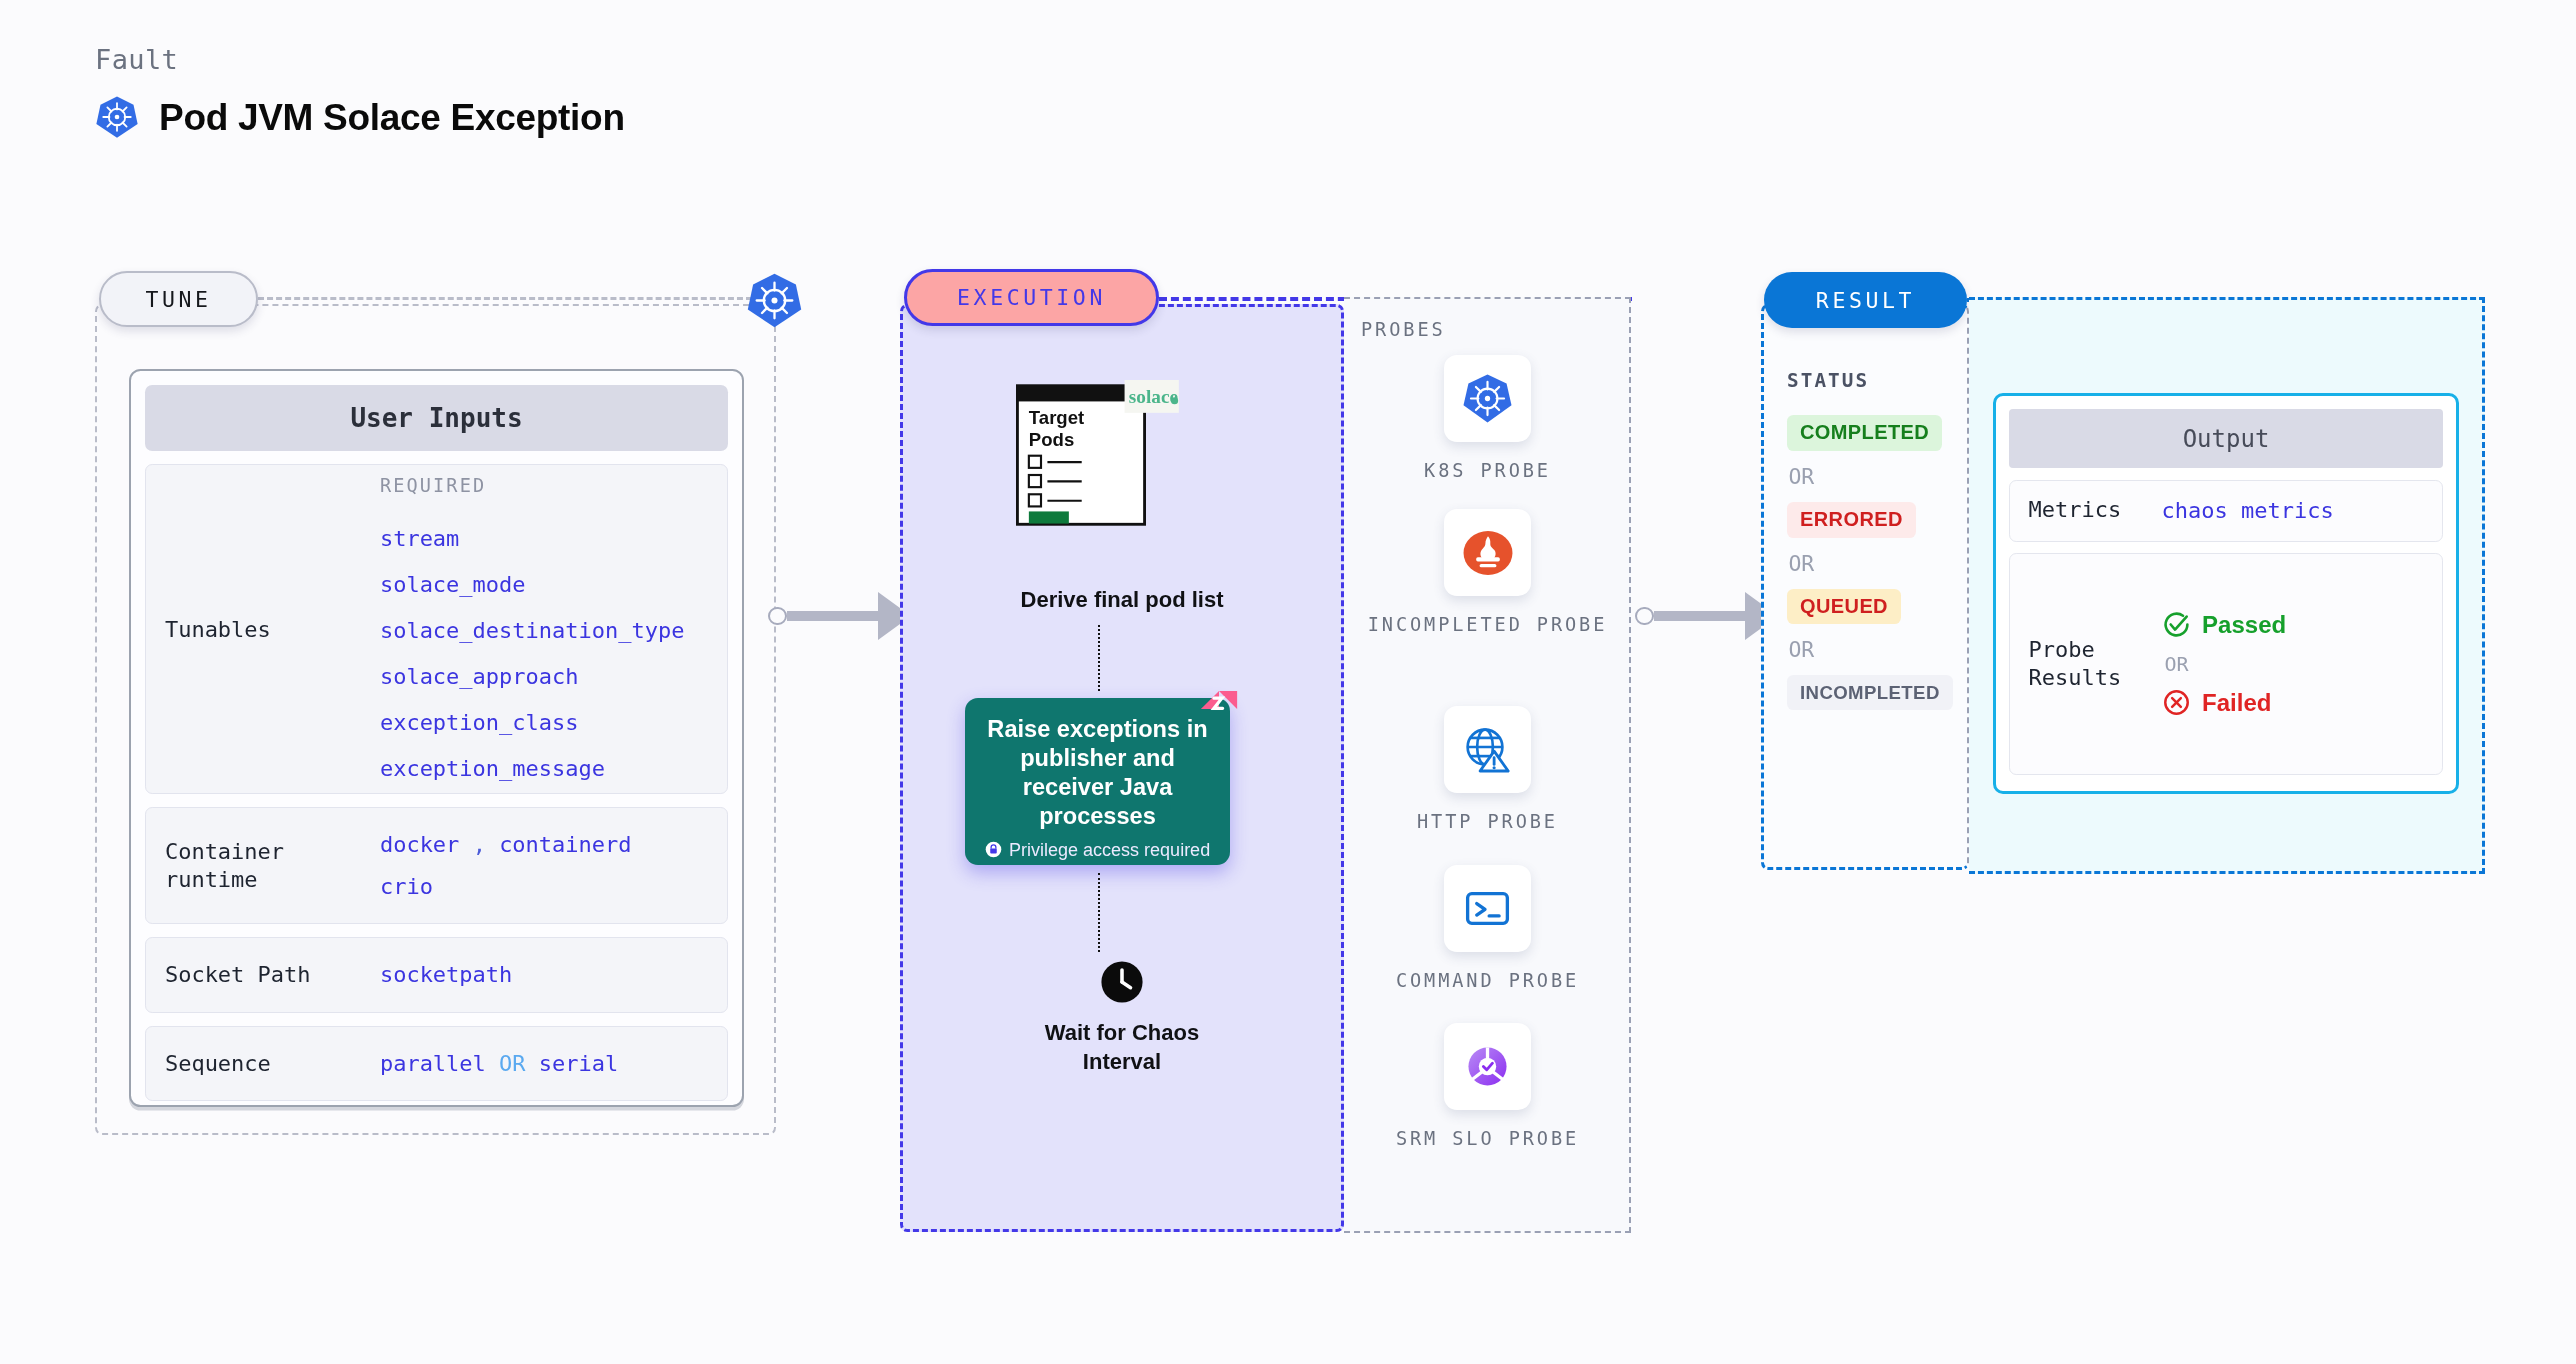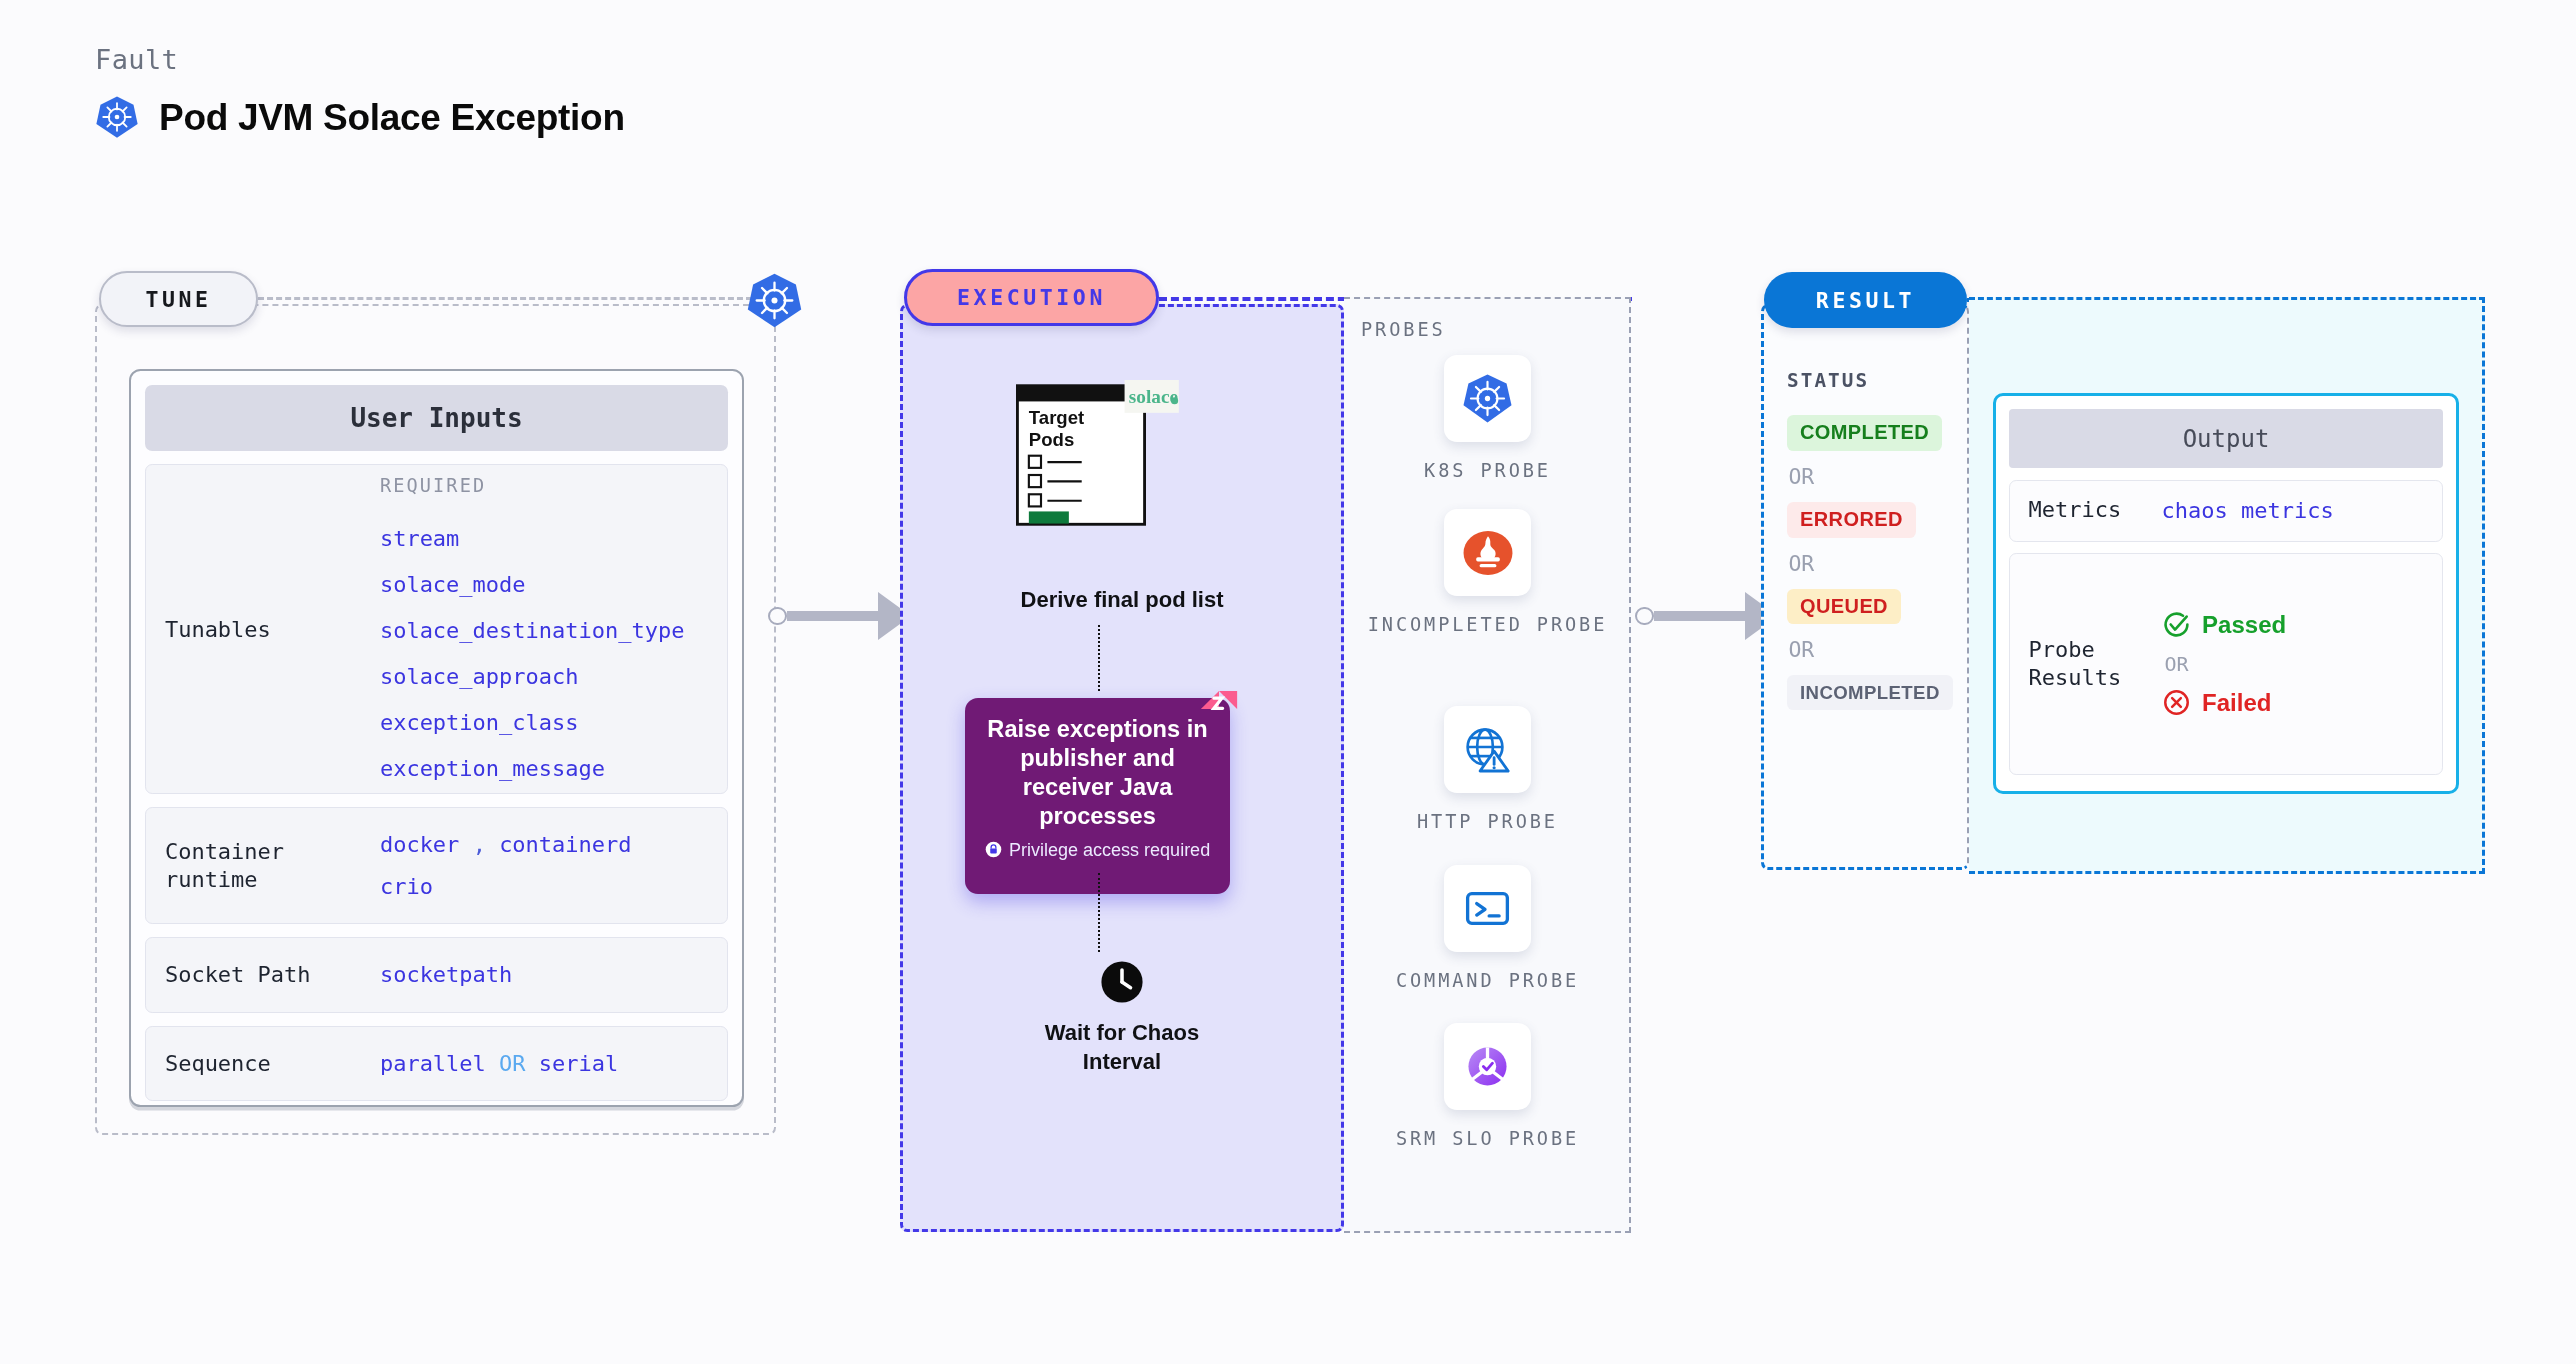--- a/index.html
+++ b/index.html
@@ -16,21 +16,21 @@
     font-family: "DejaVu Sans Mono", monospace;
     font-size: 27px; color: #6b7280; letter-spacing: 0.4px;
   }
   #title-row { display: flex; align-items: center; gap: 20px; margin-top: 20px; }
   #page-title { font-size: 37px; font-weight: 700; color: #0a0a0a; letter-spacing: -0.3px; }
   .stage-body { position: absolute; border-radius: 7.2px; }
 
   .chip {
     position: absolute; display: flex; align-items: center; justify-content: center;
     border-radius: 716px; font-family: "DejaVu Sans Mono", monospace;
-    font-weight: 700; letter-spacing: 3.6px; white-space: nowrap;
+    font-weight: 400; letter-spacing: 3.6px; white-space: nowrap;
     box-shadow: 0 4.3px 10px rgba(40,40,90,.14);
   }
 
   
   #tune-body { left: 95px; top: 304px; width: 681px; height: 831px;
                border: 2.9px dashed #b9bcc9; background: transparent; }
   #tune-chip { left: 99px; top: 271px; width: 159px; height: 56px;
                background: #f2f3f8; border: 2.9px solid #b9bcc9; color: #16181d; font-size: 21.5px; }
   #tune-dash-line { position: absolute; left: 258px; top: 297px; width: 494px; height: 0;
                     border-top: 3.6px dashed #b9bcc9; }
@@ -76,22 +76,22 @@
                 box-shadow: 0 4.3px 11.5px rgba(60,70,110,.14); }
   .probe-name { margin-top: 15.8px; font-family: "DejaVu Sans Mono", monospace; font-size: 18.6px;
                 color: #6b7280; letter-spacing: 2.9px; text-align: center; line-height: 1.35; }
 
   
   #pods-doc { position: absolute; left: 1013px; top: 380px; width: 166px; height: 150px; }
   #derive-label { position: absolute; left: 900px; top: 587px; width: 444px; text-align: center;
                   font-size: 22px; font-weight: 700; color: #101114; }
   #arrow1 { position: absolute; left: 1098px; top: 625px; width: 0; height: 66px;
             border-left: 2.9px dotted #111; }
-  #purple-box { position: absolute; left: 965px; top: 698px; width: 265px; height: 196px;
-                background: #701a75; border-radius: 13px; color: #fff; padding: 17px 18.6px 11.5px;
+  #purple-box { position: absolute; left: 965px; top: 698px; width: 265px; height: 167px;
+                background: #0f766e; border-radius: 13px; color: #fff; padding: 17px 18.6px 11.5px;
                 text-align: center; box-shadow: 0 7.2px 18.6px rgba(67,56,232,.33); }
   #purple-text { font-size: 23.6px; font-weight: 700; line-height: 1.23; }
   #priv-row { display: flex; align-items: center; justify-content: center; gap: 7.2px; margin-top: 8.6px; }
   #priv-text { font-size: 18px; color: #eceaff; }
   #litmus-corner { position: absolute; left: 1198px; top: 688px; width: 42px; height: 42px; }
   #arrow2 { position: absolute; left: 1098px; top: 873px; width: 0; height: 79px;
             border-left: 2.9px dotted #111; }
   #clock-node { position: absolute; left: 900px; top: 960px; width: 444px;
                 display: flex; flex-direction: column; align-items: center; }
   #clock-label { margin-top: 13px; font-size: 22px; font-weight: 700; color: #101114;

